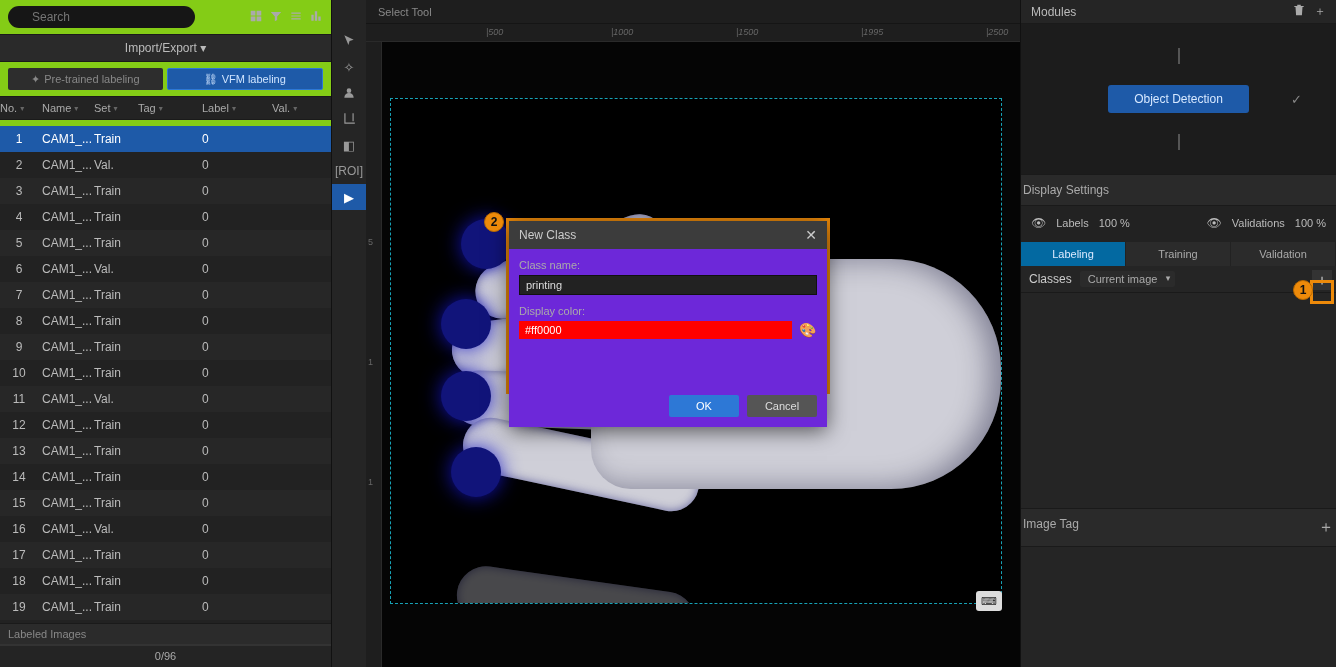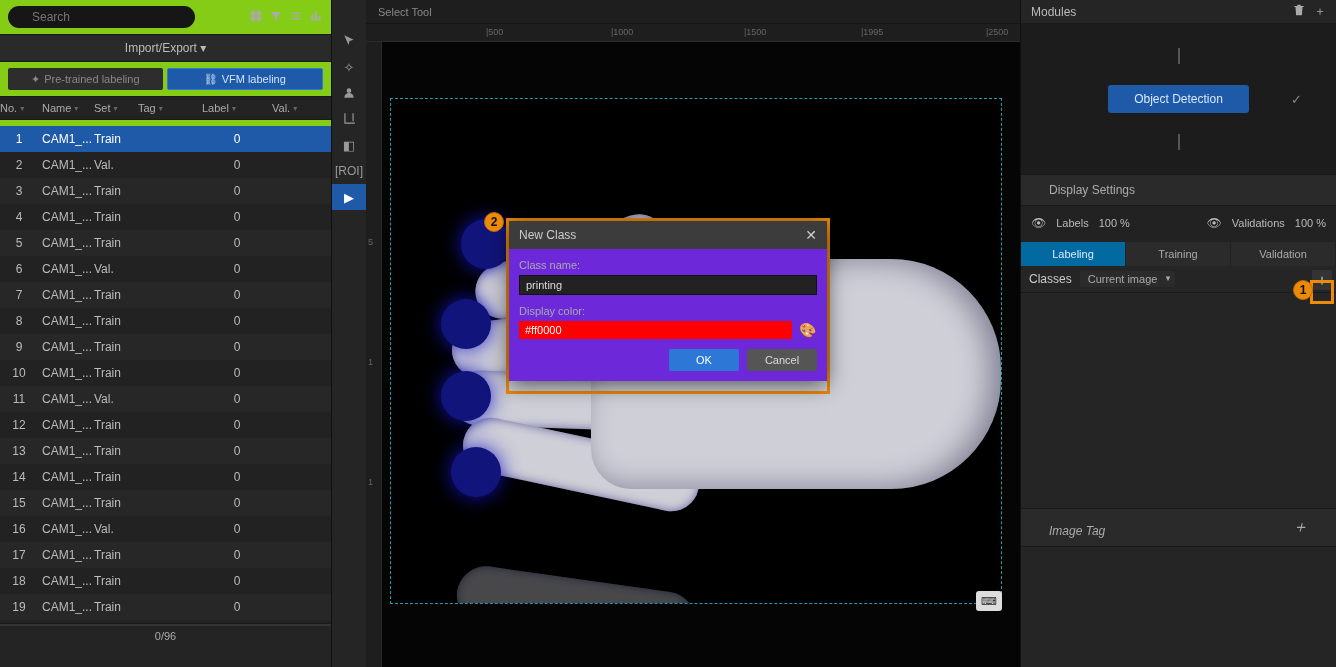--- a/index.html
+++ b/index.html
@@ -19,21 +19,21 @@
 .labeling-toggle { display: flex; gap: 4px; padding: 6px 8px; }
 .toggle-btn { flex: 1; height: 22px; display: flex; align-items: center; justify-content: center; font-size: 11px; border-radius: 2px; cursor: pointer; gap:4px; }
 .toggle-btn.inactive { background: #2d2d2d; color: #888; }
 .toggle-btn.active { background: #1e5aa8; color: #cfe4ff; border:1px solid #2d78d6; }
 
 .table-header { display: flex; font-size: 11px; color: #aaa; border-top: 1px solid #1a1a1a; border-bottom: 1px solid #1a1a1a; height: 24px; align-items: center; background:#232323; }
 .col-no { width: 38px; text-align: center; }
 .col-name { width: 56px; padding-left: 4px; }
 .col-set { width: 44px; }
 .col-tag { width: 64px; text-align:center;}
-.col-label { width: 70px; text-align: center; }
+.col-label { width: 70px; }
 .col-val { width: 50px; text-align: center; }
 .table-header .th { display:flex; align-items:center; gap:3px; cursor:pointer;}
 .sort-indicator { font-size:8px; color:#666; }
 
 .table-body { position:absolute; top:126px; bottom:44px; left:0; right:0; overflow:hidden; }
 .row { display: flex; height: 26px; align-items: center; font-size: 12px; color: #bbb; }
 .row.dark { background: #222222; }
 .row.light { background: #272727; }
 .row.selected { background: #1e5aa8; color: #fff; }
 .row .col-no { color:inherit; }
@@ -48,21 +48,21 @@
 
 .mid-toolbar { position:absolute; left:332px; top:0; width:34px; height:100%; background:#252525; }
 .mid-toolbar .tool-header { height:28px; }
 .mid-toolbar .tool { width:34px; height:26px; display:flex; align-items:center; justify-content:center; color:#999; cursor:pointer; font-size:13px; }
 .mid-toolbar .tool.roi { font-size:12px; letter-spacing:0; color:#999; }
 .mid-toolbar .tool.active { background:#1e5aa8; color:#fff; }
 
 
 .canvas-area { position:absolute; left:366px; top:0; right:316px; height:100%; background:#1e1e1e; }
 .canvas-header { height:24px; border-bottom:1px solid #151515; display:flex; align-items:center; padding:0 12px; font-size:11px; color:#888; }
-.ruler-top { height:18px; background:#1e1e1e; border-bottom:1px solid #2a2a2a; position:relative; font-size:9px; color:#666; }
+.ruler-top { height:18px; background:#1e1e1e; border-bottom:1px solid #2a2a2a; position:relative; font-size:9px; color:#666;font-style:italic; }
 .ruler-top span { position:absolute; top:3px; }
 .ruler-left { position:absolute; left:0; top:42px; width:16px; bottom:0; background:#1e1e1e; border-right:1px solid #2a2a2a; }
 .ruler-left .tick { position:absolute; left:2px; font-size:9px; color:#666; transform:translateY(-50%); }
 
 .viewport { position:absolute; left:16px; top:42px; right:0; bottom:0; background:#050505; }
 .roi-box { position:absolute; left:8px; top:56px; width:612px; height:506px; border:1px dashed #17a1b5; background:#000; overflow:hidden; }
 .glove-body { position:absolute; left:200px; top:160px; width:410px; height:230px; background:#cfcfd8; border-radius:40px 110px 110px 40px; box-shadow: inset -10px 0 30px rgba(0,0,40,.4); }
 .finger { position:absolute; background:#cfcfd8; border-radius:30px; box-shadow: inset 0 0 10px rgba(30,30,120,.6); }
 .f1 { left:80px; top:140px; width:200px; height:55px; transform:rotate(-20deg); }
 .f2 { left:60px; top:210px; width:250px; height:55px; transform:rotate(-8deg); }
@@ -76,21 +76,21 @@
 .right-panel { position:absolute; right:0; top:0; width:316px; height:100%; background:#252525; border-left:1px solid #111; }
 .rp-header { height:24px; display:flex; align-items:center; padding:0 10px; font-size:12px; color:#bbb; border-bottom:1px solid #1a1a1a; justify-content:space-between; }
 .rp-header .tools { display:flex; gap:8px; color:#aaa; cursor:pointer; }
 .modules-preview { height:150px; background:#1c1c1c; display:flex; align-items:center; justify-content:center; position:relative; }
 .mod-pill { background:#1e5aa8; color:#d6e8ff; padding:7px 26px; border-radius:3px; font-size:12px; }
 .mod-check { position:absolute; right:34px; top:50%; transform:translateY(-50%); color:#888; font-size:13px; }
 .mod-line { position:absolute; left:50%; width:2px; height:16px; background:#555; transform:translateX(-50%); }
 .mod-line.top { top:24px; }
 .mod-line.bottom { bottom:24px; }
 
-.section-title { font-size:12px; color:#aaa; padding:8px 28px; border-top:1px solid #1a1a1a; border-bottom:1px solid #1a1a1a; background:#2a2a2a; display:flex; justify-content:space-between; align-items:flex-end; }
+.section-title { font-size:12px; color:#aaa; padding:8px 2px; border-top:1px solid #1a1a1a; border-bottom:1px solid #1a1a1a; background:#2a2a2a; display:flex; justify-content:space-between; align-items:flex-start; }
 .section-title .plus { font-size:16px; }
 
 .display-settings { padding:10px 10px 12px; display:flex; justify-content:space-between; font-size:11px; color:#bbb; background:#222; }
 .ds-item { display:flex; align-items:center; gap:10px; }
 .eye { font-size:12px; }
 
 .classes-tabs { display:flex; font-size:11px; }
 .ctab { flex:1; text-align:center; padding:6px 0; background:#2b2b2b; color:#aaa; cursor:pointer; border-right:1px solid #222; white-space:nowrap; overflow:hidden; }
 .ctab.active { background:#0369a1; color:#dceaff; }
 .classes-row { display:flex; align-items:center; padding:5px 8px; gap:8px; font-size:12px; border-bottom:1px solid #1a1a1a; position:relative; }
@@ -104,21 +104,21 @@
 .dialog-highlight { position:absolute; left:506px; top:218px; width:324px; height:176px; border:3px solid #ed8a0a; z-index:40; pointer-events:none; }
 .dialog { position:absolute; left:509px; top:221px; width:318px; background:#6d28d9; z-index:45; font-size:12px; box-shadow:0 4px 20px rgba(0,0,0,.6); }
 .dlg-title { display:flex; justify-content:space-between; align-items:center; padding:6px 10px; color:#ccc; background:#3c3c3c; }
 .dlg-close { cursor:pointer; color:#ccc; font-size:14px; }
 .dlg-body { padding:8px 10px 10px; }
 .dlg-label { font-size:11px; color:#aaa; margin:2px 0 4px; }
 .dlg-input { width:100%; background:#222; border:1px solid #111; color:#ddd; font-size:11px; padding:3px 6px; outline:none; }
 .color-row { display:flex; align-items:center; gap:8px; margin-top:4px; }
 .color-swatch { flex:1; background:#ff0000; color:#fff; font-size:11px; padding:3px 6px; }
 .palette-icon { color:#ddd; font-size:14px; cursor:pointer; }
-.dlg-buttons { display:flex; justify-content:flex-end; gap:8px; padding:0 10px 10px; }
+.dlg-buttons { display:flex; justify-content:flex-end; gap:8px; padding:0 10px 10px;margin-top:46px; }
 .dlg-btn { width:70px; height:22px; display:flex; align-items:center; justify-content:center; font-size:11px; border-radius:2px; cursor:pointer; }
 .dlg-btn.ok { background:#2d78d6; color:#fff; }
 .dlg-btn.cancel { background:#555; color:#ddd; }
 
 svg.icon { width:14px; height:14px; fill:currentColor; }
 </style>
 </head>
 <body>
 
 <div class="left-panel">
@@ -335,20 +335,21 @@
         <div class="col-tag"></div>
         <div class="col-label">0</div>
         <div class="col-val"></div>
       </div>
       <div class="row dark">
         <div class="col-tag"></div>
         <div class="col-val"></div>
       </div>
     </div>
   <div class="bottom-bar">
+    <div class="lbl-images">Labeled Images</div>
     <div class="progress">
         <div class="progress-inner"></div>
       </div>
     <div class="counter">0/96</div>
   </div>
 </div>
 
 <div class="mid-toolbar">
   <div class="tool-header"></div>
   <div class="tool">
@@ -372,21 +373,21 @@
   <div class="tool active">▶</div>
 </div>
 
 <div class="canvas-area">
   <div class="canvas-header">
     <span>Select Tool</span>
   </div>
   <div class="ruler-top" id="ruler-top">
       <span style="left: 120px;">|500</span>
       <span style="left: 245px;">|1000</span>
-      <span style="left: 370px; margin-left: 8px;">|1500</span>
+      <span style="left: 370px;">|1500</span>
       <span style="left: 495px;">|1995</span>
       <span style="left: 620px;">|2500</span>
     </div>
   <div class="ruler-left">
     <div class="tick" style="top:200px;">5</div>
     <div class="tick" style="top:320px;">1</div>
     <div class="tick" style="top:440px;">1</div>
   </div>
   <div class="viewport">
     <div class="roi-box">
@@ -442,21 +443,21 @@
     <div class="ctab active">Labeling</div>
     <div class="ctab">Training</div>
     <div class="ctab">Validation</div>
   </div>
   <div class="classes-row">
     <span>Classes</span>
     <div class="dropdown">Current image</div>
     <div class="classes-plus">＋</div>
   </div>
 
-  <div style="position:absolute; bottom:120px; left:0; right:0;font-style:italic;">
+  <div style="position:absolute; bottom:120px; left:0; right:0;">
     <div class="section-title">
       <span>Image Tag</span>
       <span class="plus">＋</span>
     </div>
   </div>
 </div>
 
 <div class="badge" style="left:1293px; top:280px;">1</div>
 <div style="position:absolute; left:1310px; top:280px; width:24px; height:24px; border:3px solid #ed8a0a; z-index:49;"></div>
 

